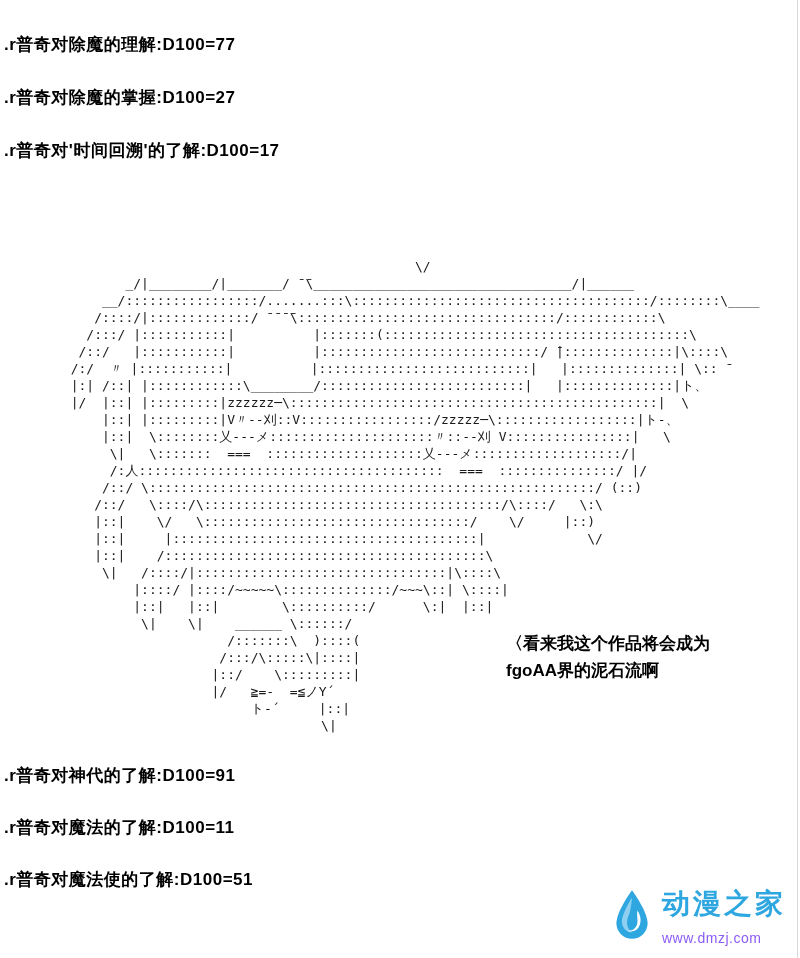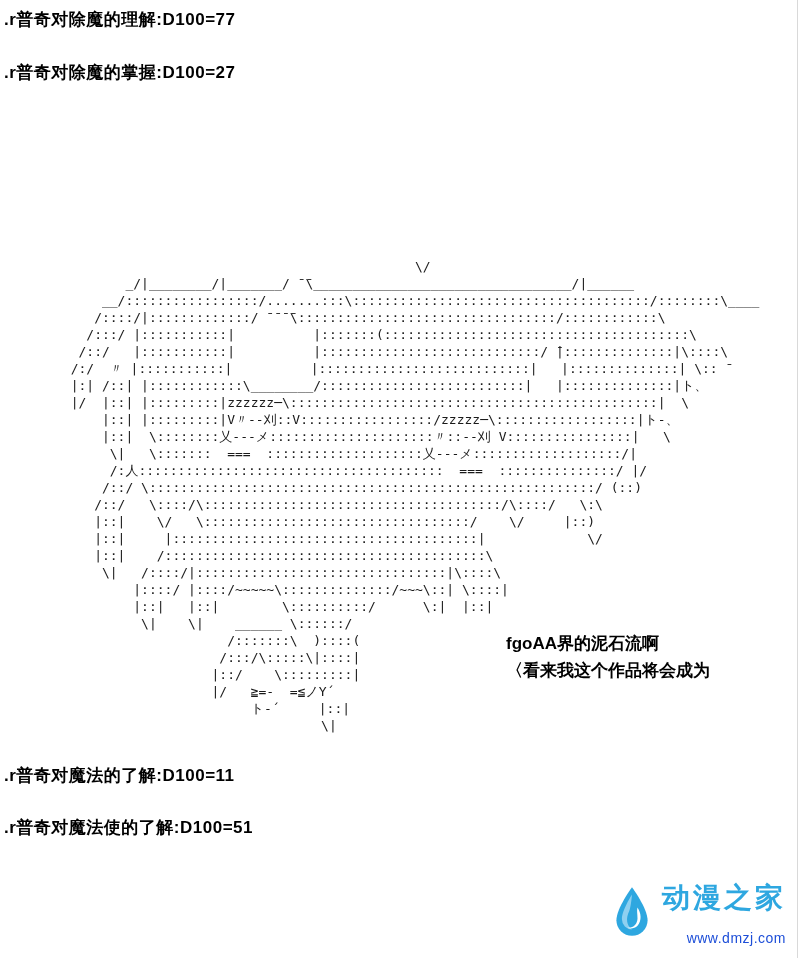--- a/index.html
+++ b/index.html
@@ -14,21 +14,21 @@
 
   .roll-line {
     font-size: 17px;
     font-weight: bold;
     color: #000000;
     line-height: 20px;
     letter-spacing: 0.5px;
     white-space: nowrap;
   }
   .rolls-top { position: absolute; top: 10px; left: 4px; }
-  .rolls-top .roll-line { margin-bottom: 33px; }
+  .rolls-top .roll-line { margin-bottom: 33px; margin-top: 25px; }
   .rolls-bottom { position: absolute; top: 766px; left: 4px; }
   .rolls-bottom .roll-line { margin-bottom: 32px; }
 
   .ascii-art {
     position: absolute;
     top: 258px; left: 55px;
     font-family: "DejaVu Sans Mono", monospace;
     font-size: 13px;
     line-height: 17px;
     color: #1a1a1a;
@@ -45,51 +45,52 @@
     white-space: nowrap;
   }
 
   .watermark {
     position: absolute;
     right: 14px; bottom: 12px;
     display: flex;
     align-items: center;
     gap: 8px;
   }
-  .wm-text { display: flex; flex-direction: column; align-items: flex-end; }
+  .wm-text { display: flex; flex-direction: column; }
   .wm-name {
     font-size: 28px;
     font-weight: bold;
     color: #2ea7e0;
     letter-spacing: 3px;
     line-height: 32px;
     white-space: nowrap;
   }
   .wm-url {
     font-size: 14px;
-    color: #1d4ed8;
+    color: #8b5cf6;
     line-height: 16px;
-    margin-top: 16px;
+    margin-top: 10px;
     letter-spacing: 0.5px;
   }
   .right-edge {
     position: absolute;
     right: 2px; top: 0;
     width: 1px; height: 100%;
     background: #d9d9d9;
   }
 </style>
 </head>
 <body>
 
 <div class="page">
 
   <div class="rolls-top">
     <div class="roll-line">.r普奇对除魔的理解:D100=77</div>
     <div class="roll-line">.r普奇对除魔的掌握:D100=27</div>
+    <div class="roll-line">.r普奇对'时间回溯'的了解:D100=17</div>
   </div>
 
   <pre class="ascii-art">                                              \/
          _/|________/|_______/ ̄ ̄\_________________________________/|______
       __/:::::::::::::::::/.......:::\::::::::::::::::::::::::::::::::::::::/::::::::\____
      /::::/|:::::::::::::/ ̄ ̄ ̄ ̄\:::::::::::::::::::::::::::::::::/::::::::::::\
     /:::/ |:::::::::::|          |:::::::(:::::::::::::::::::::::::::::::::::::::\
    /::/   |:::::::::::|          |::::::::::::::::::::::::::::/ ̄|::::::::::::::|\::::\
   /:/  〃 |:::::::::::|          |:::::::::::::::::::::::::::|   |::::::::::::::| \:: ̄
   |:| /::| |::::::::::::\________/::::::::::::::::::::::::::|   |::::::::::::::|ト、
@@ -108,25 +109,26 @@
           |::|   |::|        \::::::::::/      \:|  |::|
            \|    \|    ______ \::::::/
                       /:::::::\  )::::(
                      /:::/\:::::\|::::|
                     |::/    \:::::::::|
                     |/   ≧=-  =≦ノY´
                          ト-´     |::|
                                   \|</pre>
 
   <div class="speech">
+    <div>〈看来我这个作品将会成为</div>
     <div>fgoAA界的泥石流啊</div>
-    <div>〈看来我这个作品将会成为</div>
   </div>
 
   <div class="rolls-bottom">
+    <div class="roll-line">.r普奇对神代的了解:D100=91</div>
     <div class="roll-line">.r普奇对魔法的了解:D100=11</div>
     <div class="roll-line">.r普奇对魔法使的了解:D100=51</div>
   </div>
 
   <div class="watermark">
     <span>
       <svg width="44" height="54" viewBox="0 0 48 58" aria-hidden="true">
         <path d="M24 2 C 24 2 7 25 7 38 A 17 17 0 0 0 41 38 C 41 25 24 2 24 2 Z" fill="#2ea7e0"></path>
         <path d="M24 10 C 24 10 13 27 13 37 A 11 11 0 0 0 24 48 C 18 44 17 36 21 28 C 23 23 24 10 24 10 Z" fill="#8fd0f0"></path>
         <path d="M30 24 C 34 30 35 38 30 44 C 27 47 22 48 19 46 C 25 47 30 42 30 36 C 30 31 29 27 30 24 Z" fill="#ffffff"></path>

